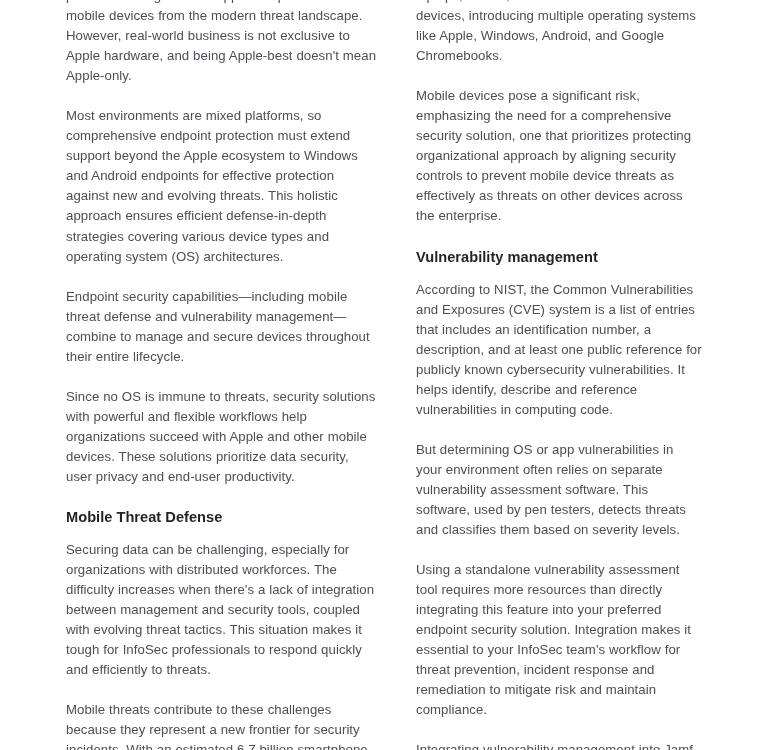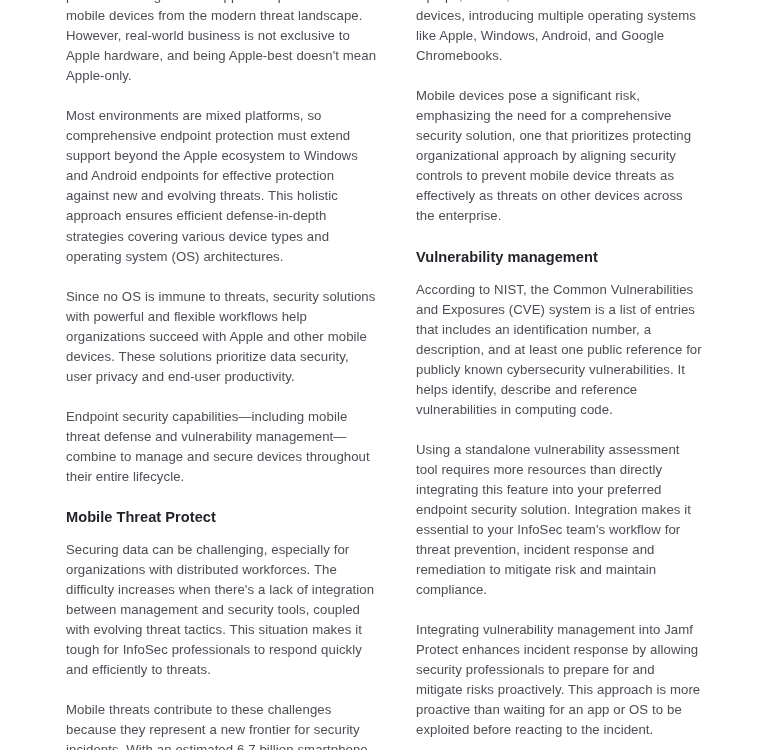--- a/index.html
+++ b/index.html
@@ -82,30 +82,31 @@
 </style>
 </head>
 <body>
 
 <div class="page">
   <div class="columns">
 
     <div class="col col-left">
       <p class="para">protection safeguards all Apple computers and mobile devices from the modern threat landscape. However, real-world business is not exclusive to Apple hardware, and being Apple-best doesn't mean Apple-only.</p>
       <p class="para">Most environments are mixed platforms, so comprehensive endpoint protection must extend support beyond the Apple ecosystem to Windows and Android endpoints for effective protection against new and evolving threats. This holistic approach ensures efficient defense-in-depth strategies covering various device types and operating system (OS) architectures.</p>
+      <p class="para">Endpoint security capabilities—including mobile threat defense and vulnerability management— combine to manage and secure devices throughout their entire lifecycle.</p>
       <p class="para">Since no OS is immune to threats, security solutions with powerful and flexible workflows help organizations succeed with Apple and other mobile devices. These solutions prioritize data security, user privacy and end-user productivity.</p>
-      <p class="para">Endpoint security capabilities—including mobile threat defense and vulnerability management— combine to manage and secure devices throughout their entire lifecycle.</p>
-      <h2 class="heading tight-top">Mobile Threat Protect</h2>
+      <h2 class="heading tight-top">Mobile Threat Defense</h2>
       <p class="para">Securing data can be challenging, especially for organizations with distributed workforces. The difficulty increases when there's a lack of integration between management and security tools, coupled with evolving threat tactics. This situation makes it tough for InfoSec professionals to respond quickly and efficiently to threats.</p>
       <p class="para">Mobile threats contribute to these challenges because they represent a new frontier for security incidents. With an estimated 6.7 billion smartphone users globally, work is increasingly happening on mobile devices, which naturally leads to threat actors focusing their attacks on mobile endpoints (Statista 2023</p>
     </div>
 
     <div class="col col-right">
       <p class="para">laptops, tablets, wearables and even some IoT devices, introducing multiple operating systems like Apple, Windows, Android, and Google Chromebooks.</p>
       <p class="para">Mobile devices pose a significant risk, emphasizing the need for a comprehensive security solution, one that prioritizes protecting organizational approach by aligning security controls to prevent mobile device threats as effectively as threats on other devices across the enterprise.</p>
       <h2 class="heading tight-top">Vulnerability management</h2>
       <p class="para">According to NIST, the Common Vulnerabilities and Exposures (CVE) system is a list of entries that includes an identification number, a description, and at least one public reference for publicly known cybersecurity vulnerabilities. It helps identify, describe and reference vulnerabilities in computing code.</p>
+      <p class="para">But determining OS or app vulnerabilities in your environment often relies on separate vulnerability assessment software. This software, used by pen testers, detects threats and classifies them based on severity levels.</p>
       <p class="para">Using a standalone vulnerability assessment tool requires more resources than directly integrating this feature into your preferred endpoint security solution. Integration makes it essential to your InfoSec team's workflow for threat prevention, incident response and remediation to mitigate risk and maintain compliance.</p>
       <p class="para">Integrating vulnerability management into Jamf Protect enhances incident response by allowing security professionals to prepare for and mitigate risks proactively. This approach is more proactive than waiting for an app or OS to be exploited before reacting to the incident.</p>
     </div>
 
   </div>
 </div>
 
 </body></html>

